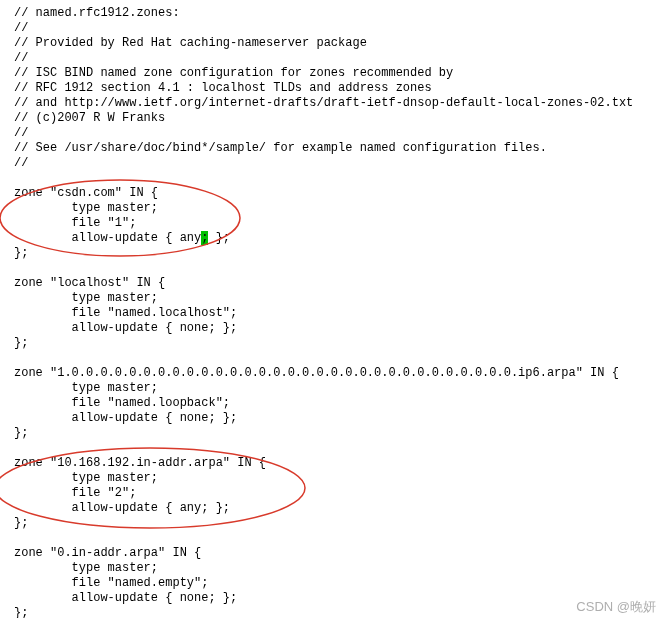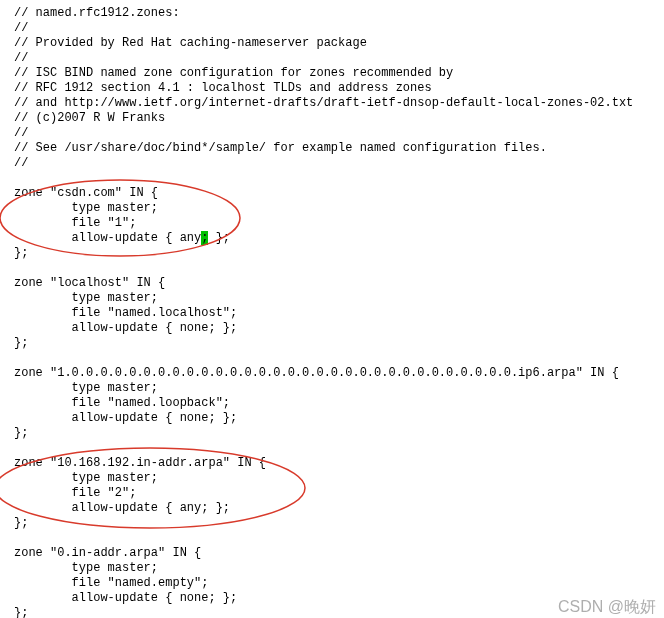--- a/index.html
+++ b/index.html
@@ -37,21 +37,21 @@
     top: 0;
     width: 664px;
     height: 618px;
     pointer-events: none;
   }
   .watermark {
     position: absolute;
     right: 8px;
     bottom: 4px;
     font-family: Arial, sans-serif;
-    font-size: 16px;
+    font-size: 13px;
     color: rgba(120,120,120,0.6);
     pointer-events: none;
   }
 </style>
 </head>
 <body>
 
 <div class="page">
 
 <pre class="code"><span>// named.rfc1912.zones:</span>

